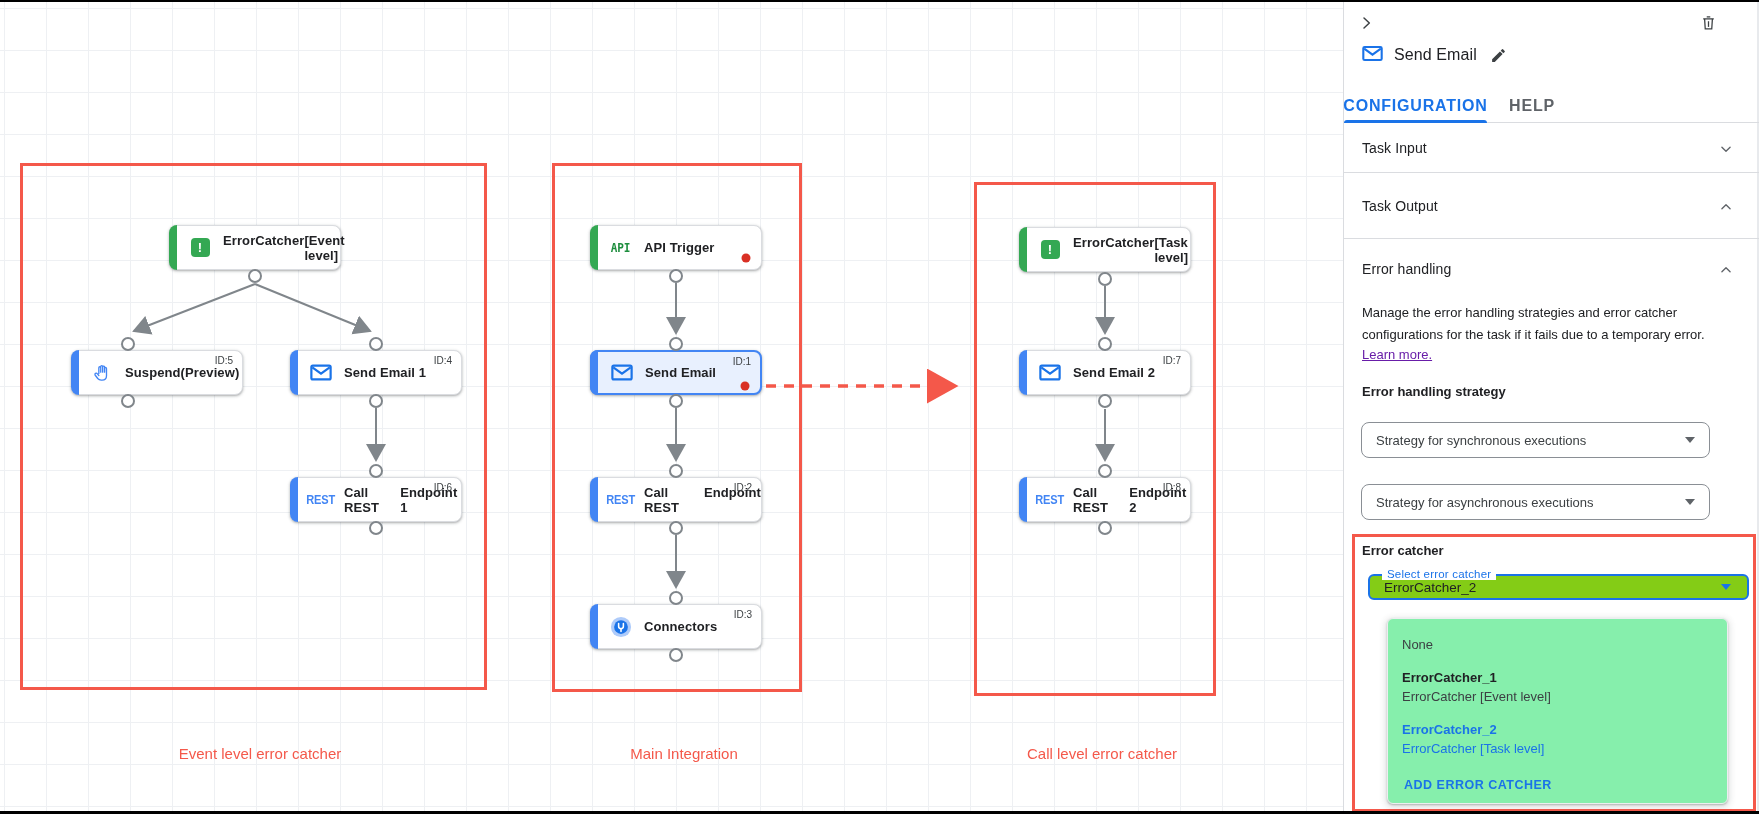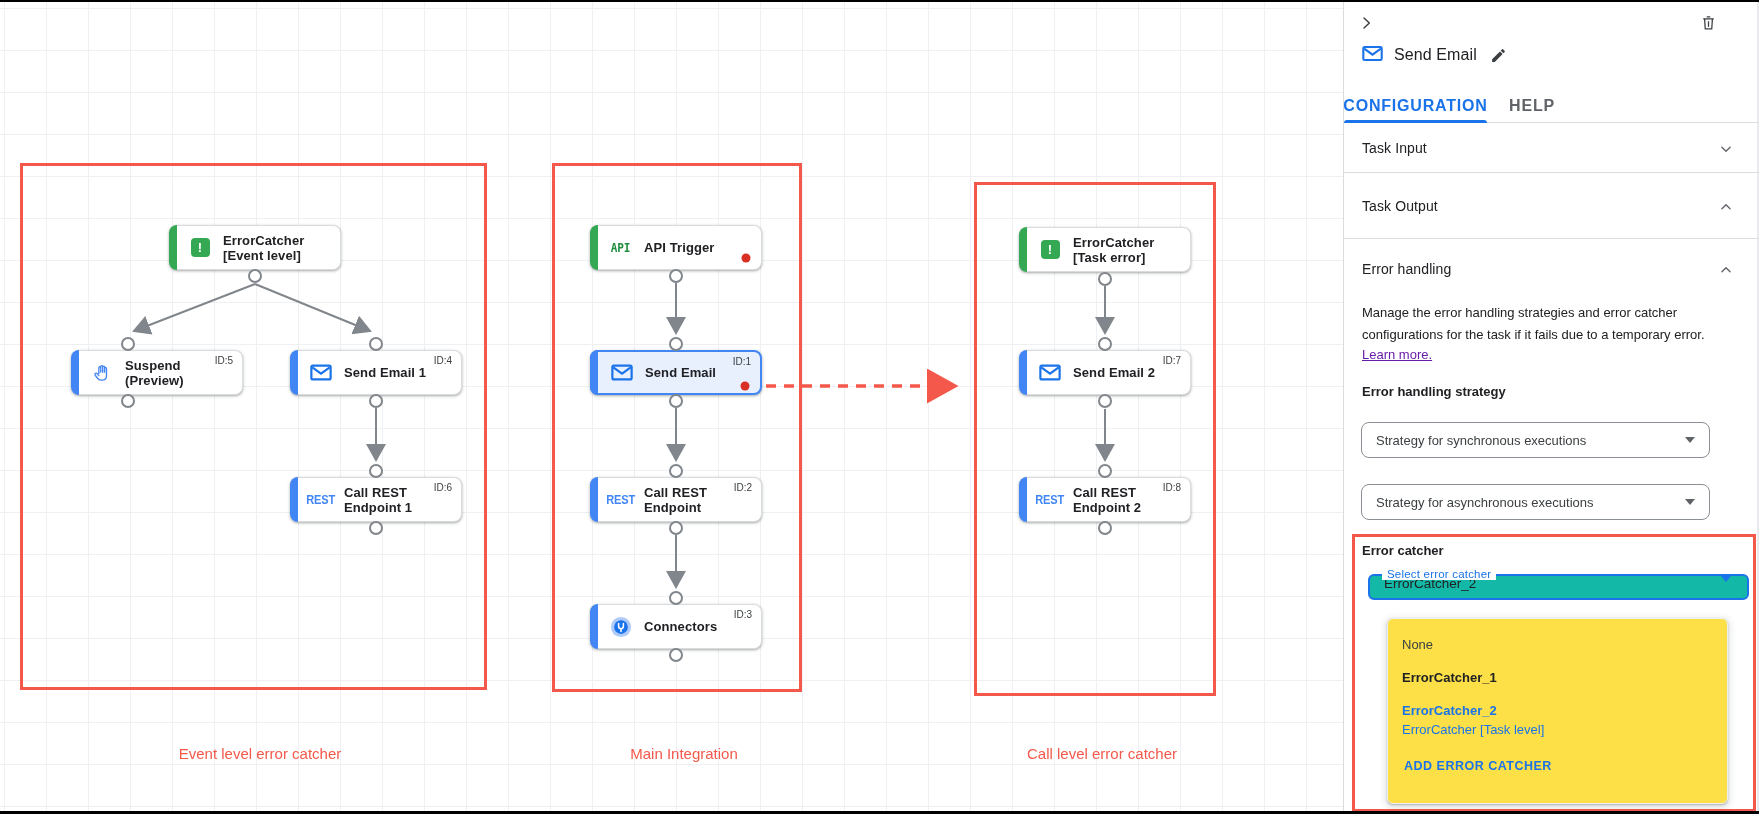--- a/index.html
+++ b/index.html
@@ -41,21 +41,21 @@
 
   .node{position:absolute;width:172px;height:45px;background:#fff;border:1px solid var(--border);
     border-radius:8px;box-shadow:0 1px 2px rgba(60,64,67,.3),0 1px 3px 1px rgba(60,64,67,.12);
     display:flex;align-items:center;padding-left:13px;cursor:pointer;}
   .node .bar{position:absolute;left:-1px;top:-1px;bottom:-1px;width:8px;border-radius:8px 0 0 8px;}
   .bar.green{background:var(--green);}
   .bar.blue{background:var(--blue);}
   .node.selected{background:var(--sel-bg);border:2px solid var(--blue);}
   .node.selected .bar{left:-2px;top:-2px;bottom:-2px;}
   .nicon{width:26px;display:flex;align-items:center;justify-content:center;flex:0 0 26px;margin-left:4px;}
-  .nlabel{display:flex;flex-direction:column;justify-content:center;margin-left:10px;
+  .nlabel{display:flex;justify-content:center;margin-left:10px;
     font-size:13px;font-weight:600;color:var(--ink);line-height:15px;letter-spacing:.1px;}
   .nid{position:absolute;top:4px;right:9px;font-size:10px;color:var(--ink2);font-weight:400;}
   .err-ic{width:19px;height:19px;background:var(--green);border-radius:4px;color:#fff;
     display:flex;align-items:center;justify-content:center;font-size:13px;font-weight:700;}
   .err-ic::after{content:"!";}
   .txt-ic{font-weight:700;font-size:11px;letter-spacing:-.2px;transform:scaleX(.92);}
   .txt-ic.rest{color:var(--blue);font-size:12px;}
   .txt-ic.api{color:#1e8e3e;font-family:"DejaVu Sans Mono",monospace;font-size:12px;}
 
   
@@ -115,26 +115,26 @@
   .dd-field{position:absolute;left:17px;width:349px;height:36px;border:1px solid #8a8f95;border-radius:8px;
     display:flex;align-items:center;padding:0 14px;font-size:13px;color:var(--ink2);cursor:pointer;background:#fff;}
   .dd-sync{top:420px;}
   .dd-async{top:482px;}
   .caret{position:absolute;right:14px;width:0;height:0;border-left:5px solid transparent;border-right:5px solid transparent;border-top:6px solid var(--gray);}
 
   .ec-red-rect{position:absolute;left:8px;top:532px;width:404px;height:278px;border:3px solid var(--red);}
   .lbl-catcher{top:541px;}
 
   .select-field{position:absolute;left:24px;top:572px;width:381px;height:26px;border:2px solid var(--blue-dk);
-    border-radius:6px;background:#14b8a6;display:flex;padding:0 14px;font-size:13.5px;color:var(--ink);cursor:pointer;}
+    border-radius:6px;background:#84cc16;display:flex;align-items:center;padding:0 14px;font-size:13.5px;color:var(--ink);cursor:pointer;}
   .select-field .float-label{position:absolute;top:-8px;left:12px;background:#fff;padding:0 5px;
     font-size:11.5px;color:var(--blue-dk);font-weight:500;letter-spacing:.2px;}
   .select-field .caret{border-top-color:var(--blue-dk);right:16px;}
 
-  .menu{position:absolute;left:43px;top:616px;width:341px;height:186px;background:#fde047;border:1px solid #eceef0;
+  .menu{position:absolute;left:43px;top:616px;width:341px;height:186px;background:#86efac;border:1px solid #eceef0;
     border-radius:6px;box-shadow:0 2px 6px 2px rgba(60,64,67,.15),0 1px 2px rgba(60,64,67,.3);padding-top:9px;}
   .menu-item{padding:7px 14px;font-size:13px;color:var(--ink2);cursor:pointer;line-height:19px;}
   .menu-item .mi-name{font-weight:600;color:var(--ink);display:block;}
   .menu-item .mi-desc{display:block;}
   .menu-item.blue .mi-name,.menu-item.blue .mi-desc{color:var(--blue-dk);}
   .menu-add{margin-top:5px;padding:8px 16px;font-size:12.5px;font-weight:700;letter-spacing:.5px;color:var(--blue-dk);cursor:pointer;}
 </style>
 </head>
 <body>
 
@@ -254,21 +254,21 @@
     <span class="nid">ID:3</span>
   </div>
 
   <div class="node n-ec2">
     <span class="bar green"></span>
     <span class="nicon">
         <span class="err-ic"></span>
       </span>
     <div class="nlabel">
       <span>ErrorCatcher</span>
-      <span>[Task error]</span>
+      <span>[Task level]</span>
     </div>
   </div>
 
   <div class="node n-se2">
     <span class="bar blue"></span>
     <span class="nicon">
       <svg width="22" height="17" viewBox="0 0 24 18">
           <rect x="1.5" y="1.5" width="21" height="15" rx="1.6" fill="none" stroke="#1a73e8" stroke-width="2.4"></rect>
           <path d="M2.5 3.5l9.5 6.8 9.5-6.8" fill="none" stroke="#1a73e8" stroke-width="2.4"></path>
         </svg>
@@ -426,20 +426,21 @@
     <span>ErrorCatcher_2</span>
     <span class="caret"></span>
   </div>
 
   <div class="menu">
     <div class="menu-item">
       <span>None</span>
     </div>
     <div class="menu-item">
       <span class="mi-name">ErrorCatcher_1</span>
+      <span class="mi-desc">ErrorCatcher [Event level]</span>
     </div>
     <div class="menu-item blue">
       <span class="mi-name">ErrorCatcher_2</span>
       <span class="mi-desc">ErrorCatcher [Task level]</span>
     </div>
     <div class="menu-add">ADD ERROR CATCHER</div>
   </div>
 </div>
 
 </body></html>

